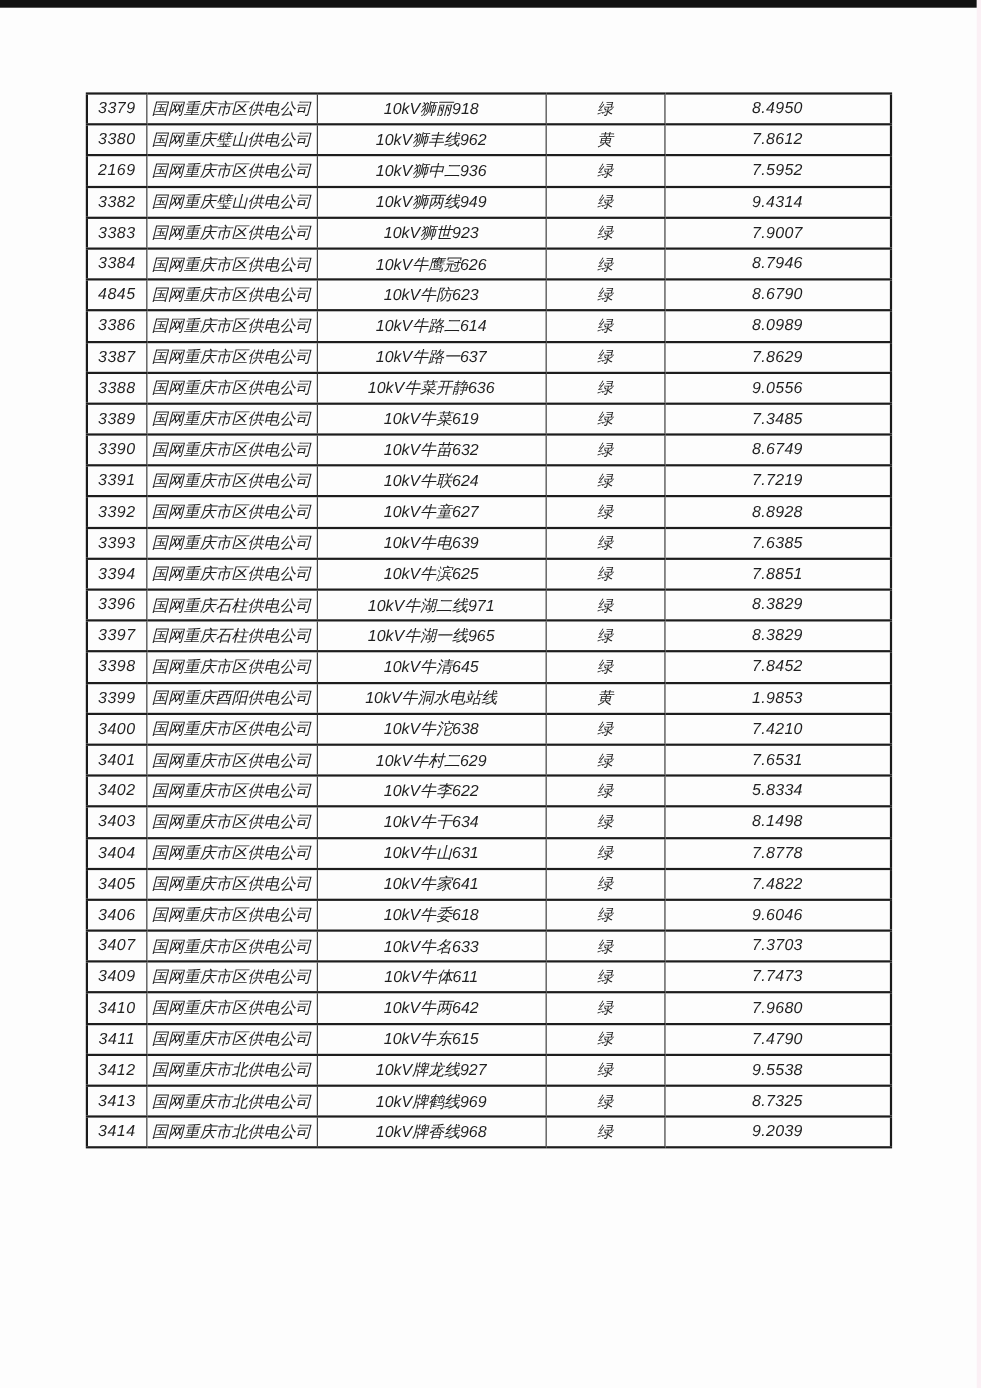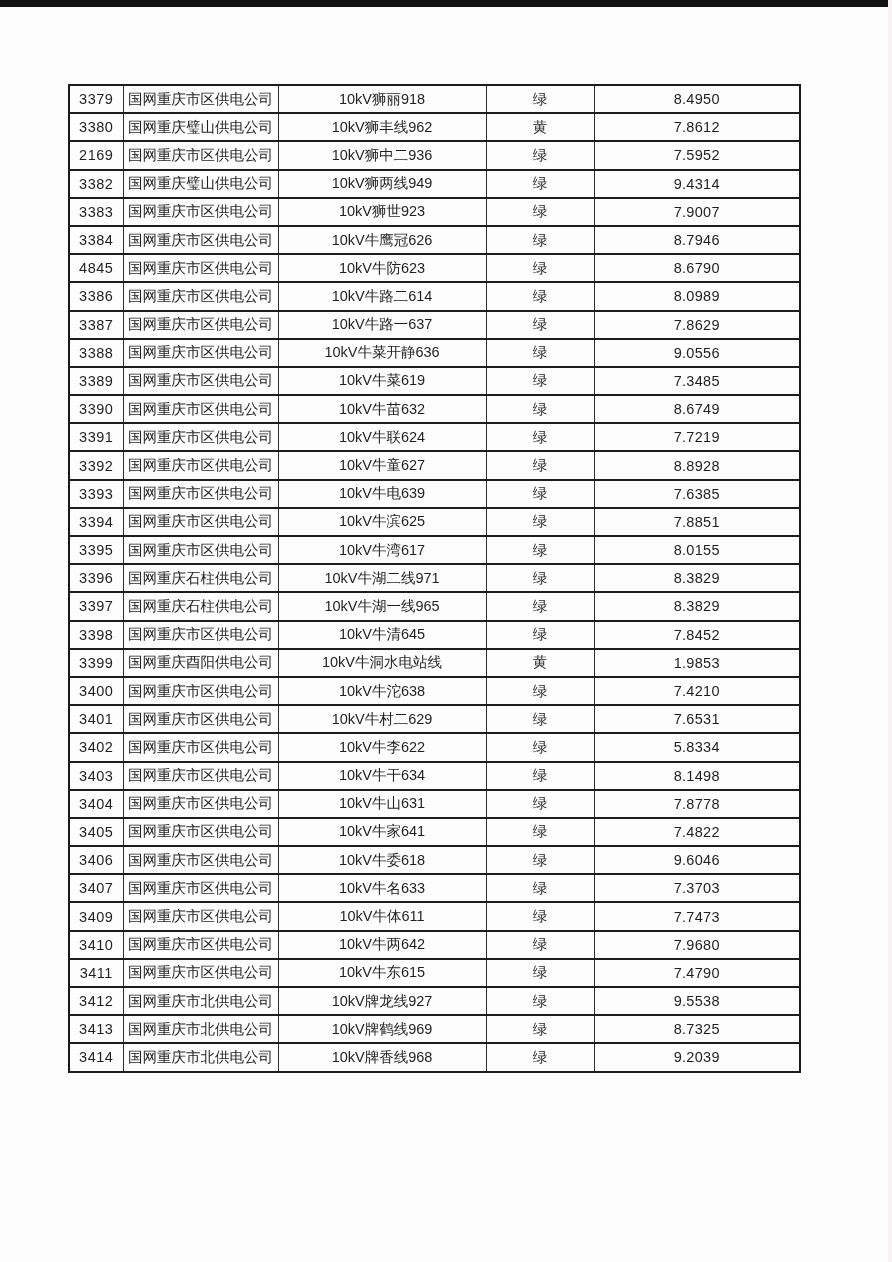--- a/index.html
+++ b/index.html
@@ -26,21 +26,22 @@
     position: absolute;
     top: 0;
     right: 0;
     width: 4px;
     height: 1262px;
     background: #fbf0f5;
   }
   .table-wrap {
     position: absolute;
     top: 84px;
-    left: 68px;
+    left: 78px;
+    font-style: italic;
   }
   table.data-table {
     border-collapse: collapse;
     table-layout: fixed;
     width: 731px;
     border: 2px solid #1a1a1a;
   }
   table.data-table td {
     border-top: 2px solid #1d1d1d;
     border-bottom: 2px solid #1d1d1d;
@@ -200,27 +201,20 @@
   </tr>
 
   <tr>
     <td class="cell-id">3394</td>
     <td class="cell-company">国网重庆市区供电公司</td>
     <td class="cell-line">10kV牛滨625</td>
     <td class="cell-status">绿</td>
     <td class="cell-value">7.8851</td>
   </tr>
 
-  <tr>
-    <td class="cell-id">3395</td>
-    <td class="cell-company">国网重庆市区供电公司</td>
-    <td class="cell-line">10kV牛湾617</td>
-    <td class="cell-status">绿</td>
-    <td class="cell-value">8.0155</td>
-  </tr>
 
   <tr>
     <td class="cell-id">3396</td>
     <td class="cell-company">国网重庆石柱供电公司</td>
     <td class="cell-line">10kV牛湖二线971</td>
     <td class="cell-status">绿</td>
     <td class="cell-value">8.3829</td>
   </tr>
 
   <tr>

